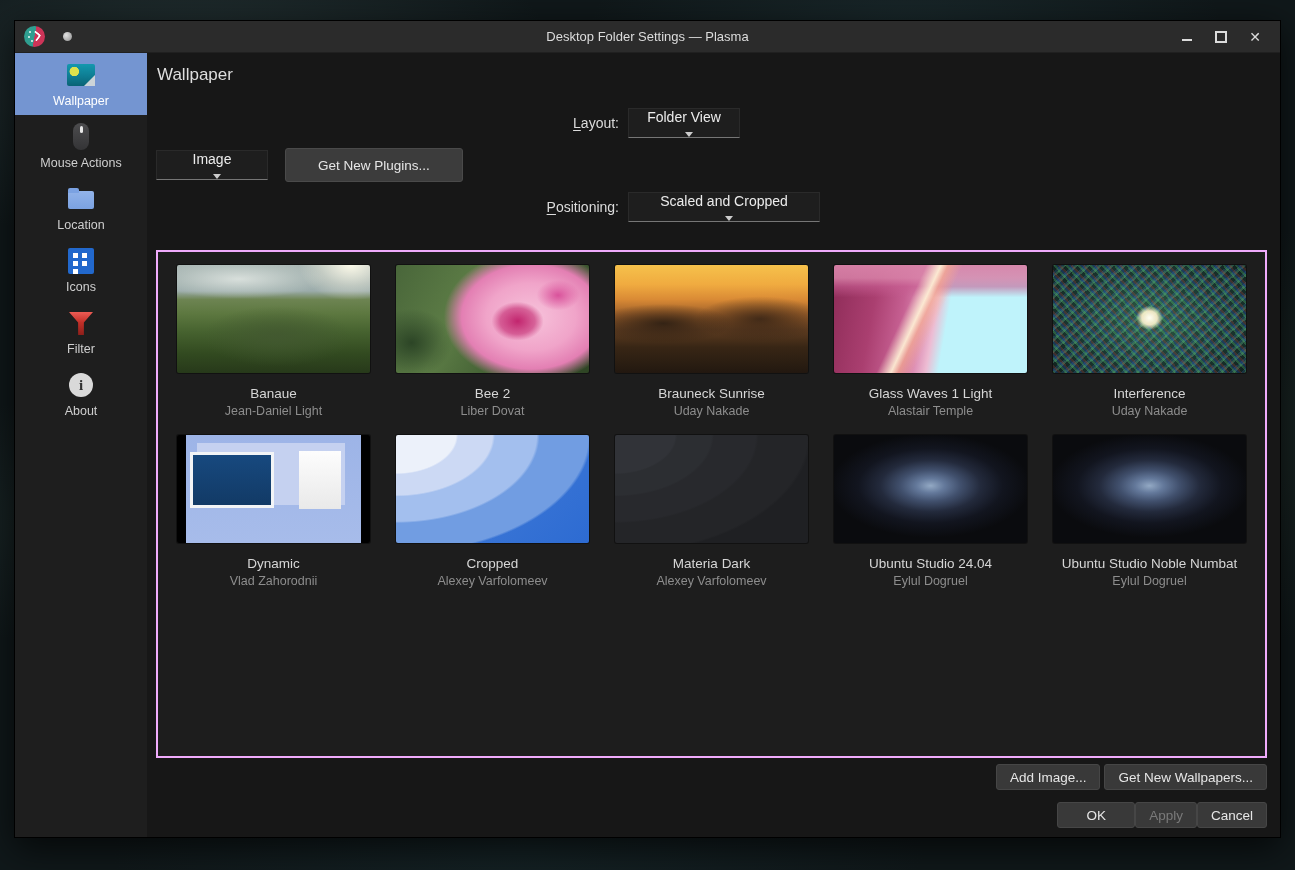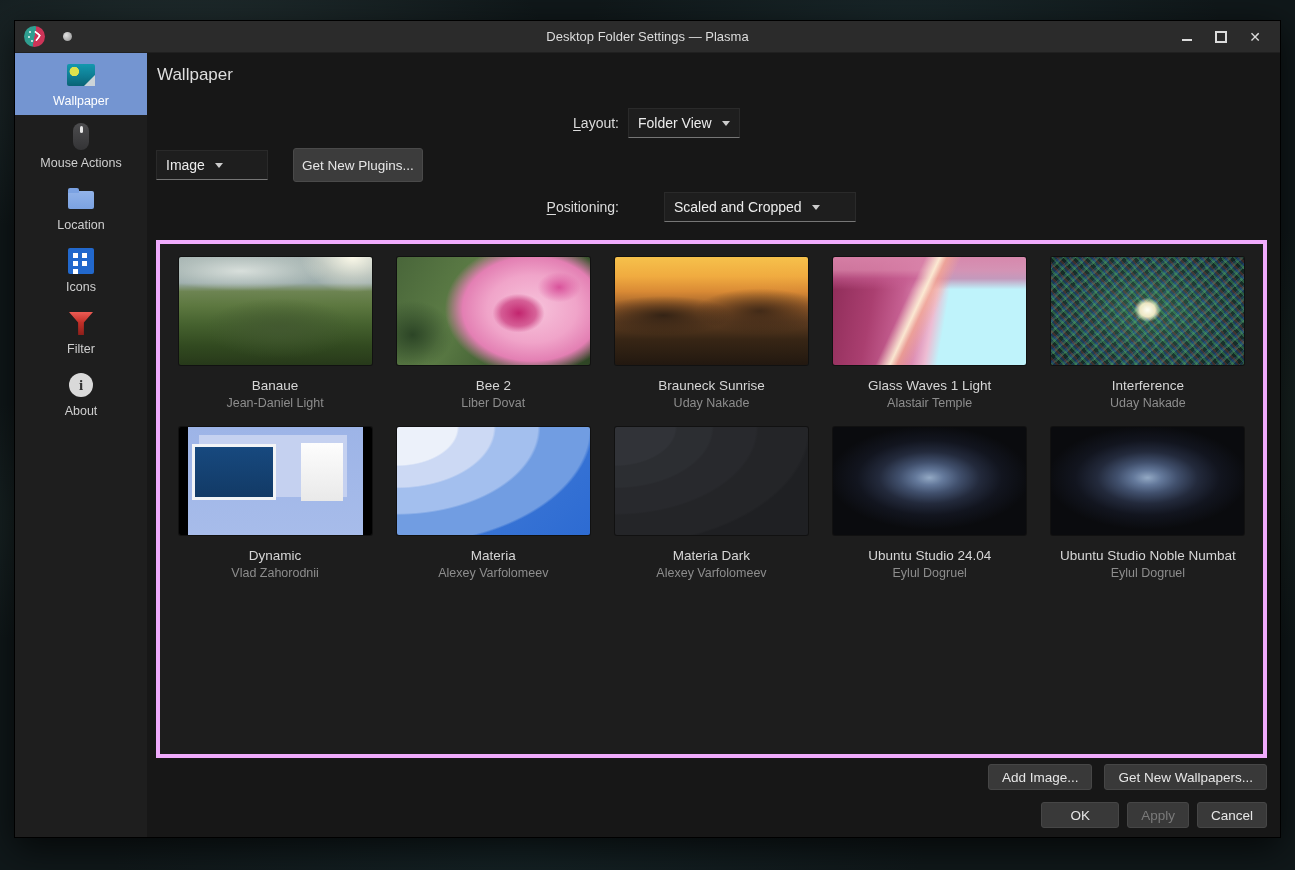--- a/index.html
+++ b/index.html
@@ -64,42 +64,42 @@
   .about-icon::before{content:'';position:absolute;left:3px;top:3px;width:24px;height:24px;border-radius:50%;background:#d9d9d9;}
   .about-icon::after{content:'i';position:absolute;left:0;top:3px;width:30px;height:24px;line-height:24px;text-align:center;
     color:#303030;font-weight:700;font-size:15px;font-family:"Liberation Serif",serif;}
 
   
   .content{flex:1;display:flex;flex-direction:column;padding:10px 13px 9px 9px;min-width:0;box-sizing:border-box;}
   .heading{font-size:17px;color:#dedede;margin:2px 0 0 1px;}
   .formwrap{margin-top:22px;}
   .frow{display:flex;align-items:center;height:32px;margin-bottom:10px;}
   .flabel{width:472px;text-align:right;padding-right:9px;font-size:14px;color:#dcdcdc;flex:0 0 472px;box-sizing:border-box;}
-  .combo{display:flex;align-items:center;height:30px;padding:0 9px;box-sizing:border-box;
+  .combo{display:flex;align-items:center;justify-content:space-between;height:30px;padding:0 9px;box-sizing:border-box;
     background:rgba(255,255,255,.03);border:1px solid rgba(255,255,255,.05);border-bottom:1px solid #767676;
-    font-size:14px;color:#ececec;cursor:pointer;}
+    font-size:14px;color:#ececec;cursor:pointer;flex-direction:column;}
   .combo.w-small{width:112px;}
-  .combo.w-wide{width:192px;margin-left:36px;}
+  .combo.w-wide{width:192px;}
   .caret{width:0;height:0;border-left:4px solid transparent;border-right:4px solid transparent;border-top:5px solid #cccccc;margin-left:10px;}
   .btn{height:26px;background:#393939;border:1px solid #464646;border-radius:3px;color:#e6e6e6;font-size:13.5px;
     display:inline-flex;align-items:center;justify-content:center;padding:0 13px;cursor:pointer;box-sizing:border-box;white-space:nowrap;}
-  .plugins-btn{margin-left:25px;height:34px;padding:0 8px;background:#3c3c3c;border-color:#4a4a4a;}
+  .plugins-btn{margin-left:17px;height:34px;padding:0 32px;background:#3c3c3c;border-color:#4a4a4a;}
   .btn.disabled{color:#7a7a7a;cursor:default;}
   .btn.ok{min-width:78px;}
 
   
-  .panel{margin-top:7px;height:523px;background:#1d1d1d;border:4px solid #f0abfc;box-sizing:border-box;overflow:hidden;}
+  .panel{margin-top:17px;height:523px;background:#1d1d1d;border:2px solid #f0abfc;box-sizing:border-box;overflow:hidden;}
   .wp-grid{display:grid;grid-template-columns:repeat(5,1fr);padding:13px 6px 0 6px;}
   .wp-item{height:170px;display:flex;flex-direction:column;align-items:center;cursor:pointer;}
   .wp-thumb{width:193px;height:108px;border-radius:2px;box-shadow:0 0 0 1px rgba(0,0,0,.4);flex:0 0 108px;}
   .wp-name{margin-top:13px;font-size:13.5px;color:#d6d6d6;text-align:center;}
   .wp-author{margin-top:3px;font-size:12.5px;color:#8d8d8d;text-align:center;}
 
-  .actions-row{display:flex;justify-content:flex-end;gap:12px;margin-top:6px;}
-  .dialog-row{display:flex;justify-content:flex-end;gap:8px;margin-top:12px;}
+  .actions-row{display:flex;justify-content:flex-end;gap:4px;margin-top:6px;}
+  .dialog-row{display:flex;justify-content:flex-end;margin-top:12px;}
 
   
   .style-banaue{background:
     radial-gradient(45% 55% at 90% 0%, rgba(255,252,235,.95) 0%, rgba(255,250,230,.35) 35%, transparent 60%),
     radial-gradient(60% 24% at 32% 13%, rgba(222,228,224,.9) 0%, rgba(200,210,205,.4) 50%, transparent 75%),
     radial-gradient(55% 40% at 52% 66%, rgba(66,88,48,.9) 0%, transparent 70%),
     linear-gradient(180deg,#a9b6b4 0%,#9cacab 24%,#6d8452 32%,#5d7840 45%,#46622f 62%,#324a20 82%,#27391a 100%);}
   .style-bee2{background:
     radial-gradient(18% 24% at 63% 52%, #c2256e 0%, rgba(194,37,110,.6) 50%, transparent 75%),
     radial-gradient(16% 20% at 84% 28%, #d9529b 0%, transparent 70%),
@@ -259,21 +259,21 @@
             <div class="wp-name">Interference</div>
             <div class="wp-author">Uday Nakade</div>
           </div>
             <div class="wp-item">
             <div class="wp-thumb style-dynamic"></div>
             <div class="wp-name">Dynamic</div>
             <div class="wp-author">Vlad Zahorodnii</div>
           </div>
             <div class="wp-item">
             <div class="wp-thumb style-materia"></div>
-            <div class="wp-name">Materia</div>
+            <div class="wp-name">Cropped</div>
             <div class="wp-author">Alexey Varfolomeev</div>
           </div>
             <div class="wp-item">
             <div class="wp-thumb style-materia-dark"></div>
             <div class="wp-name">Materia Dark</div>
             <div class="wp-author">Alexey Varfolomeev</div>
           </div>
             <div class="wp-item">
             <div class="wp-thumb style-ubuntu"></div>
             <div class="wp-name">Ubuntu Studio 24.04</div>

